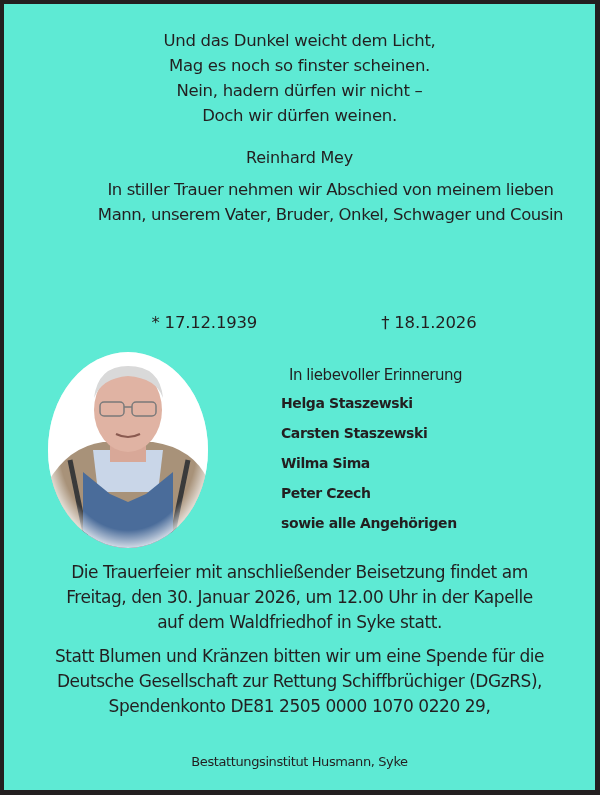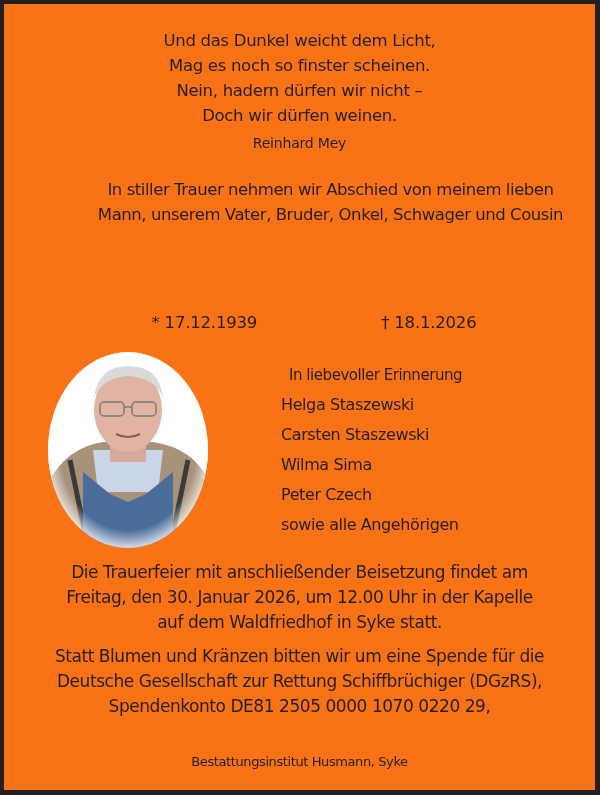--- a/index.html
+++ b/index.html
@@ -2,46 +2,46 @@
 <html><head>
   <meta charset="utf-8">
   <style>
     html, body { margin: 0; padding: 0; background: #ffffff; }
     body { width: 600px; height: 795px; overflow: hidden; }
     .frame {
       position: absolute; left: 0; top: 0;
       width: 600px; height: 795px; box-sizing: border-box;
       border-left: 4px solid #231f20; border-top: 4px solid #231f20;
       border-right: 5px solid #231f20; border-bottom: 5px solid #231f20;
-      background: #f97316;
+      background: #5eead4;
     }
     .t {
       position: absolute; left: 0; width: 591px; text-align: center;
       font-family: "DejaVu Sans", sans-serif; color: #231f20;
       white-space: nowrap;
     }
     .poem { font-size: 16.5px; letter-spacing: -0.3px; }
-    .author { font-size: 14px; letter-spacing: -0.2px; }
+    .author { font-size: 16px; letter-spacing: -0.2px; margin-top: 13px; }
     .intro { font-size: 16.5px; letter-spacing: -0.45px; padding-left: 31px; }
     .name { font-size: 44px; letter-spacing: -0.5px; }
     .dates { font-size: 16.5px; letter-spacing: -0.2px; }
     .dates span { display: inline-block; margin-left: 29px; }
     .photo {
       position: absolute; left: 44px; top: 348px; width: 160px; height: 196px;
       border-radius: 50% / 50%;
       overflow: hidden;
     }
     .photo svg { display: block; }
     .family {
       position: absolute; left: 277px;
       font-family: "DejaVu Sans", sans-serif; color: #231f20;
       white-space: nowrap;
     }
     .family-head { font-size: 15px; letter-spacing: -0.45px; margin-left: 8px; }
-    .family-name { font-size: 16px; letter-spacing: -0.4px; }
+    .family-name { font-size: 14px; letter-spacing: -0.4px; font-weight: bold; }
     .body { font-size: 17px; letter-spacing: -0.45px; }
     .undertaker { font-size: 13px; letter-spacing: -0.4px; }
   </style>
 </head>
 <body>
 
 <div class="frame">
 
   <div class="t poem" style="top:27px">Und das Dunkel weicht dem Licht,</div>
   <div class="t poem" style="top:52px">Mag es noch so finster scheinen.</div>

